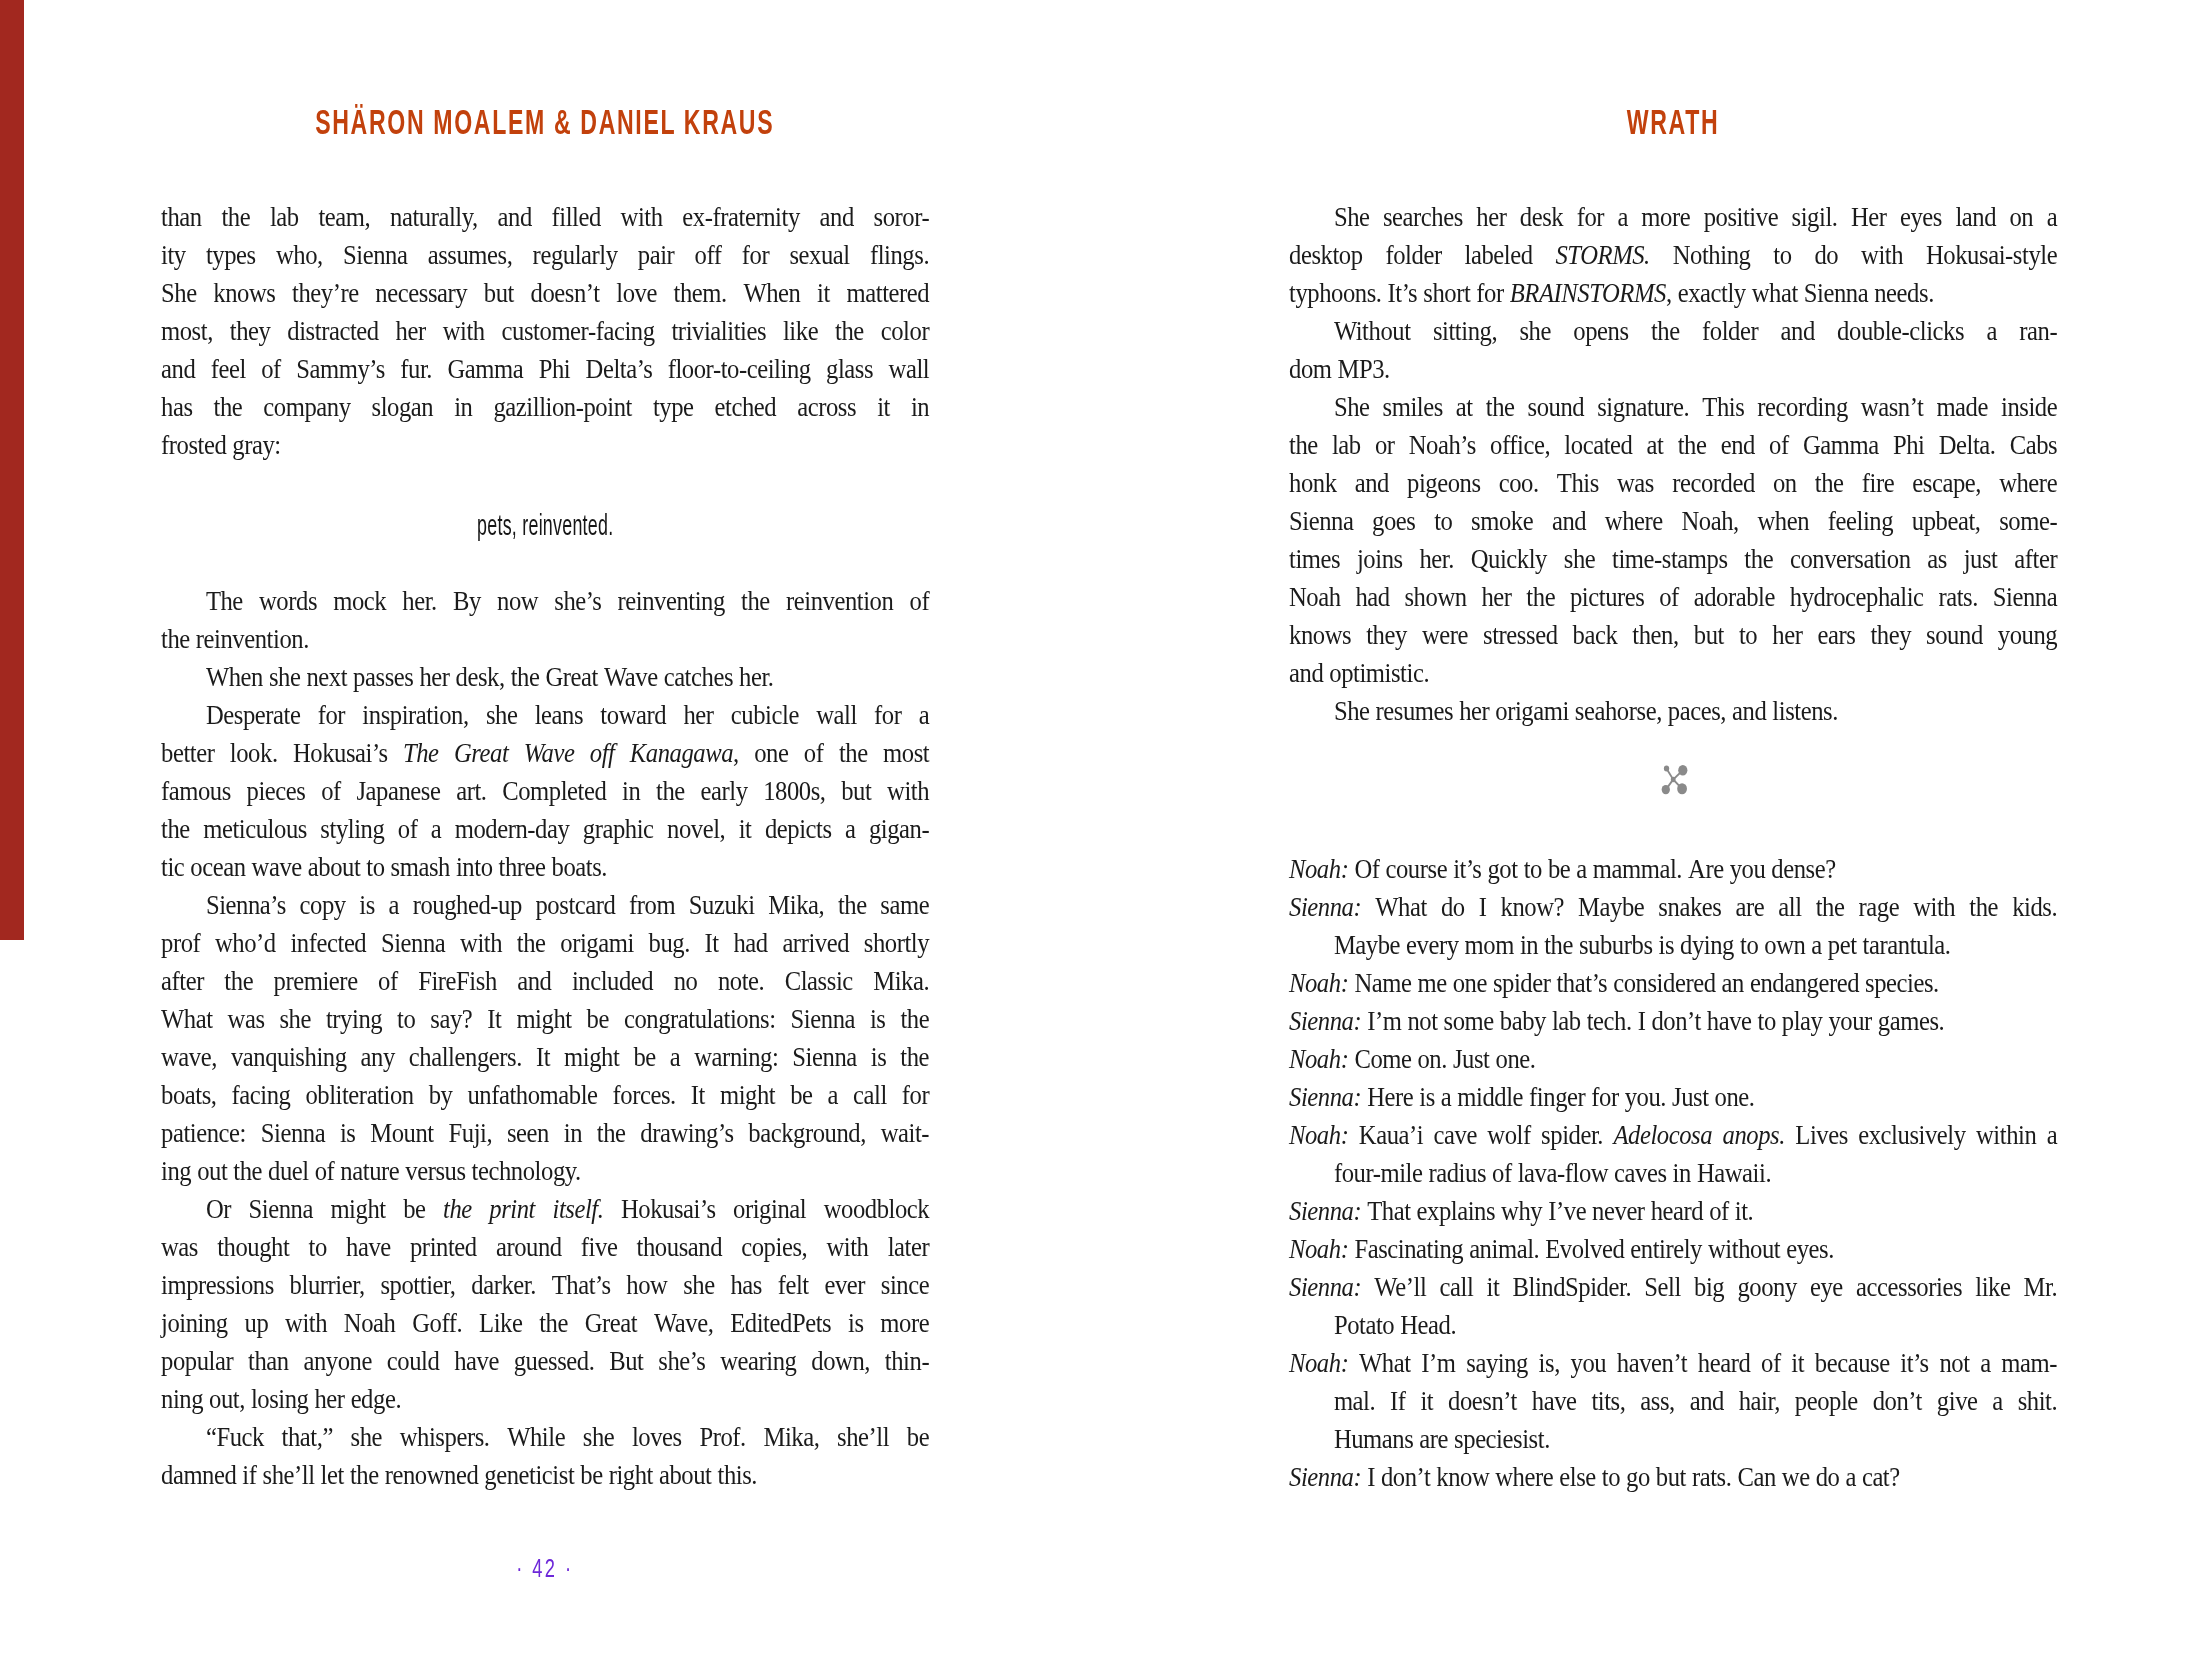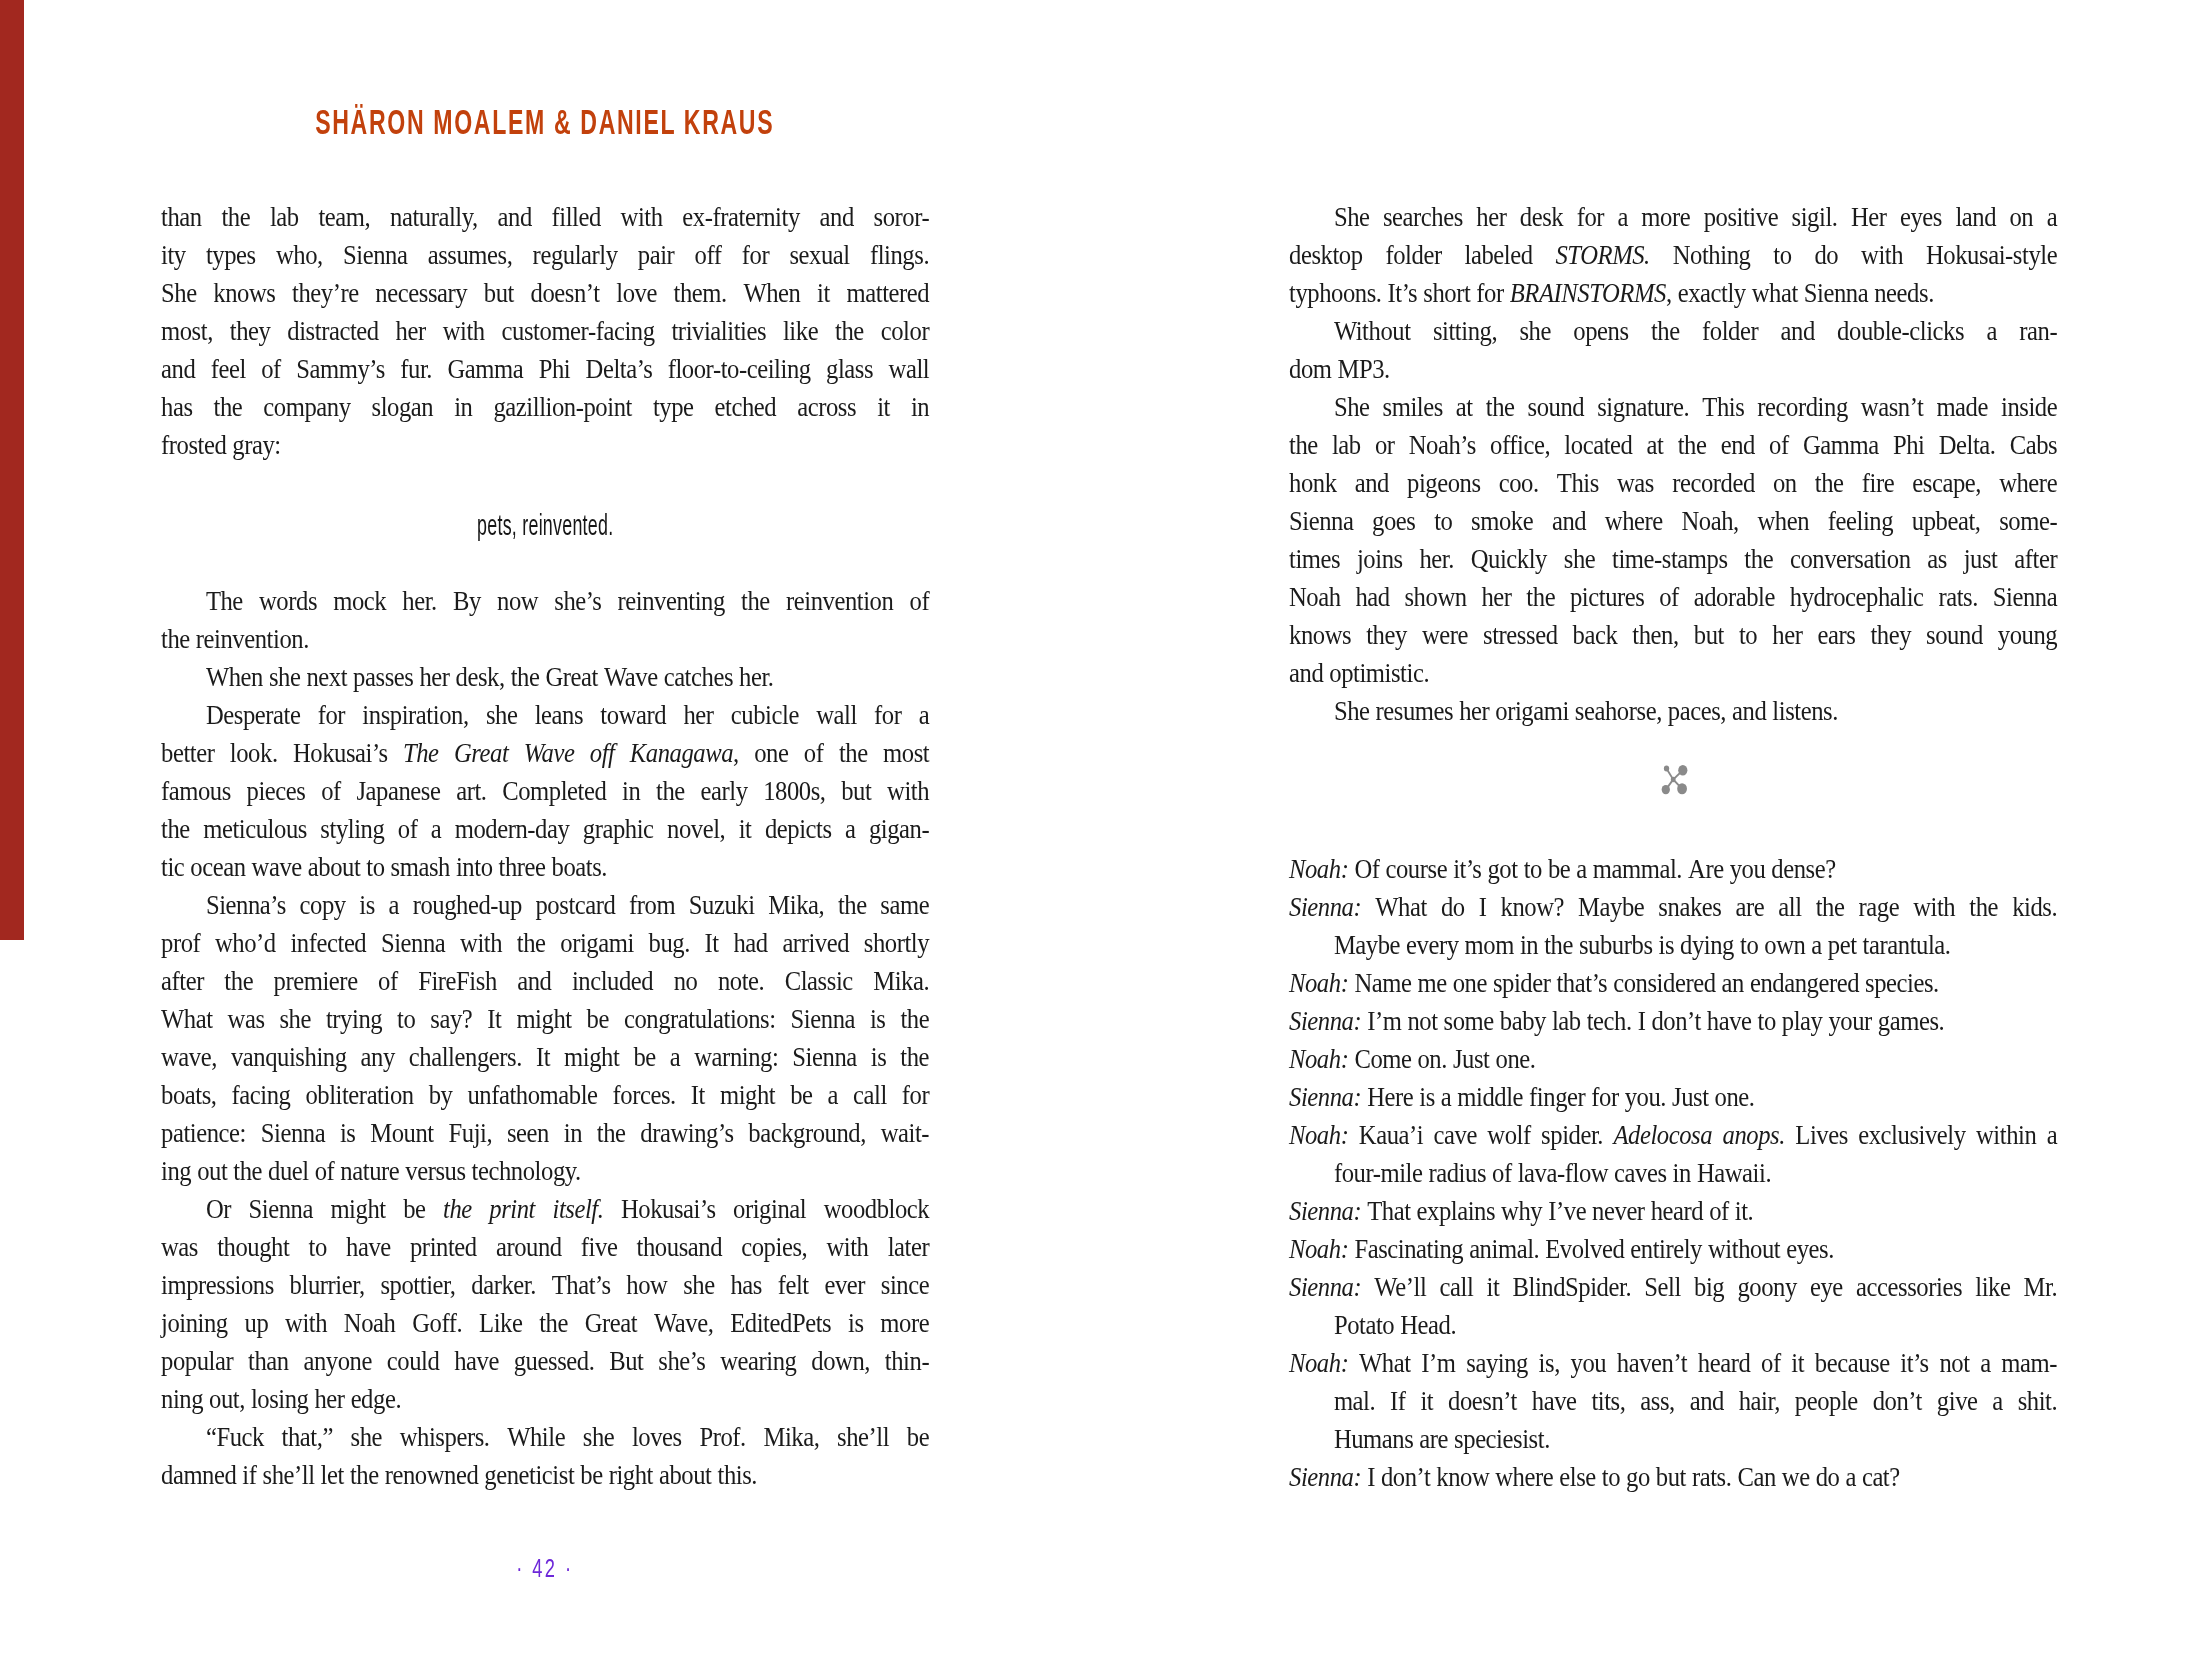--- a/index.html
+++ b/index.html
@@ -445,20 +445,23 @@
           <span class="w"><span>right</span></span>
           <span class="w"><span>about</span></span>
           <span class="w"><span>this.</span></span>
         </div>
       </div>
     </div>
   <div class="pagenum pagenum-left">
     <span class="pn">· 42 ·</span>
   </div>
 
+  <div class="runhead runhead-right">
+    <span class="cond">WRATH</span>
+  </div>
   <div class="textcol textcol-right" id="right-col">
       <div class="block para">
         <div class="line ind">
           <span class="w"><span>She</span></span>
           <span class="w"><span>searches</span></span>
           <span class="w"><span>her</span></span>
           <span class="w"><span>desk</span></span>
           <span class="w"><span>for</span></span>
           <span class="w"><span>a</span></span>
           <span class="w"><span>more</span></span>

